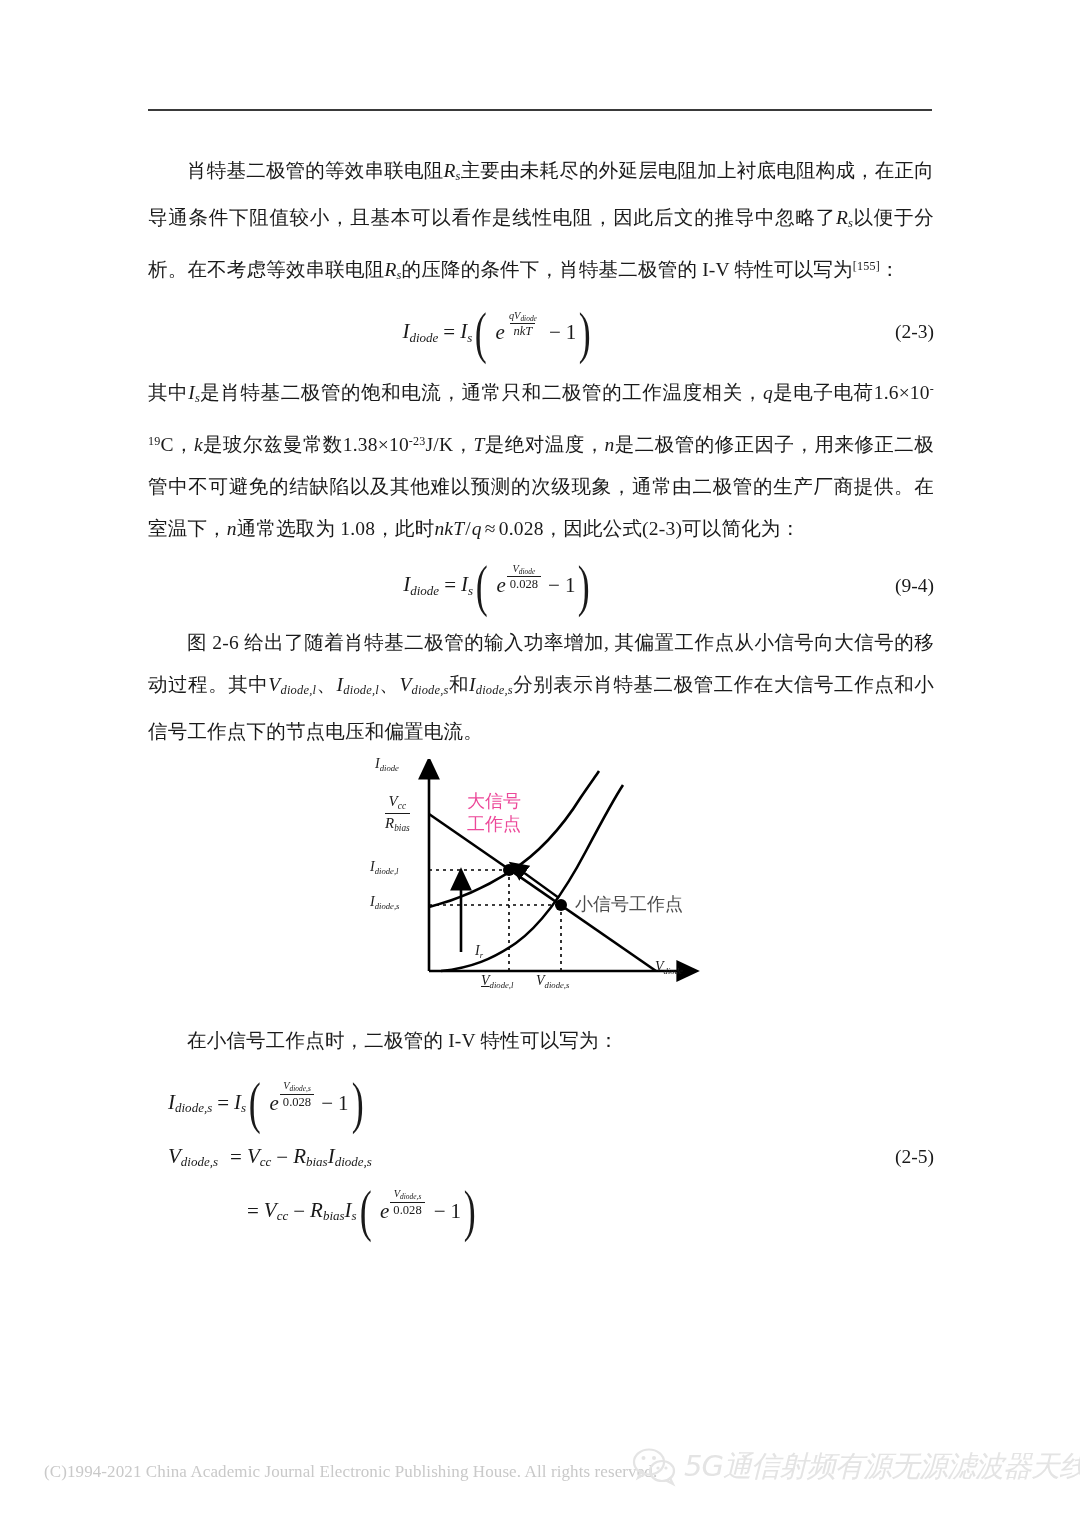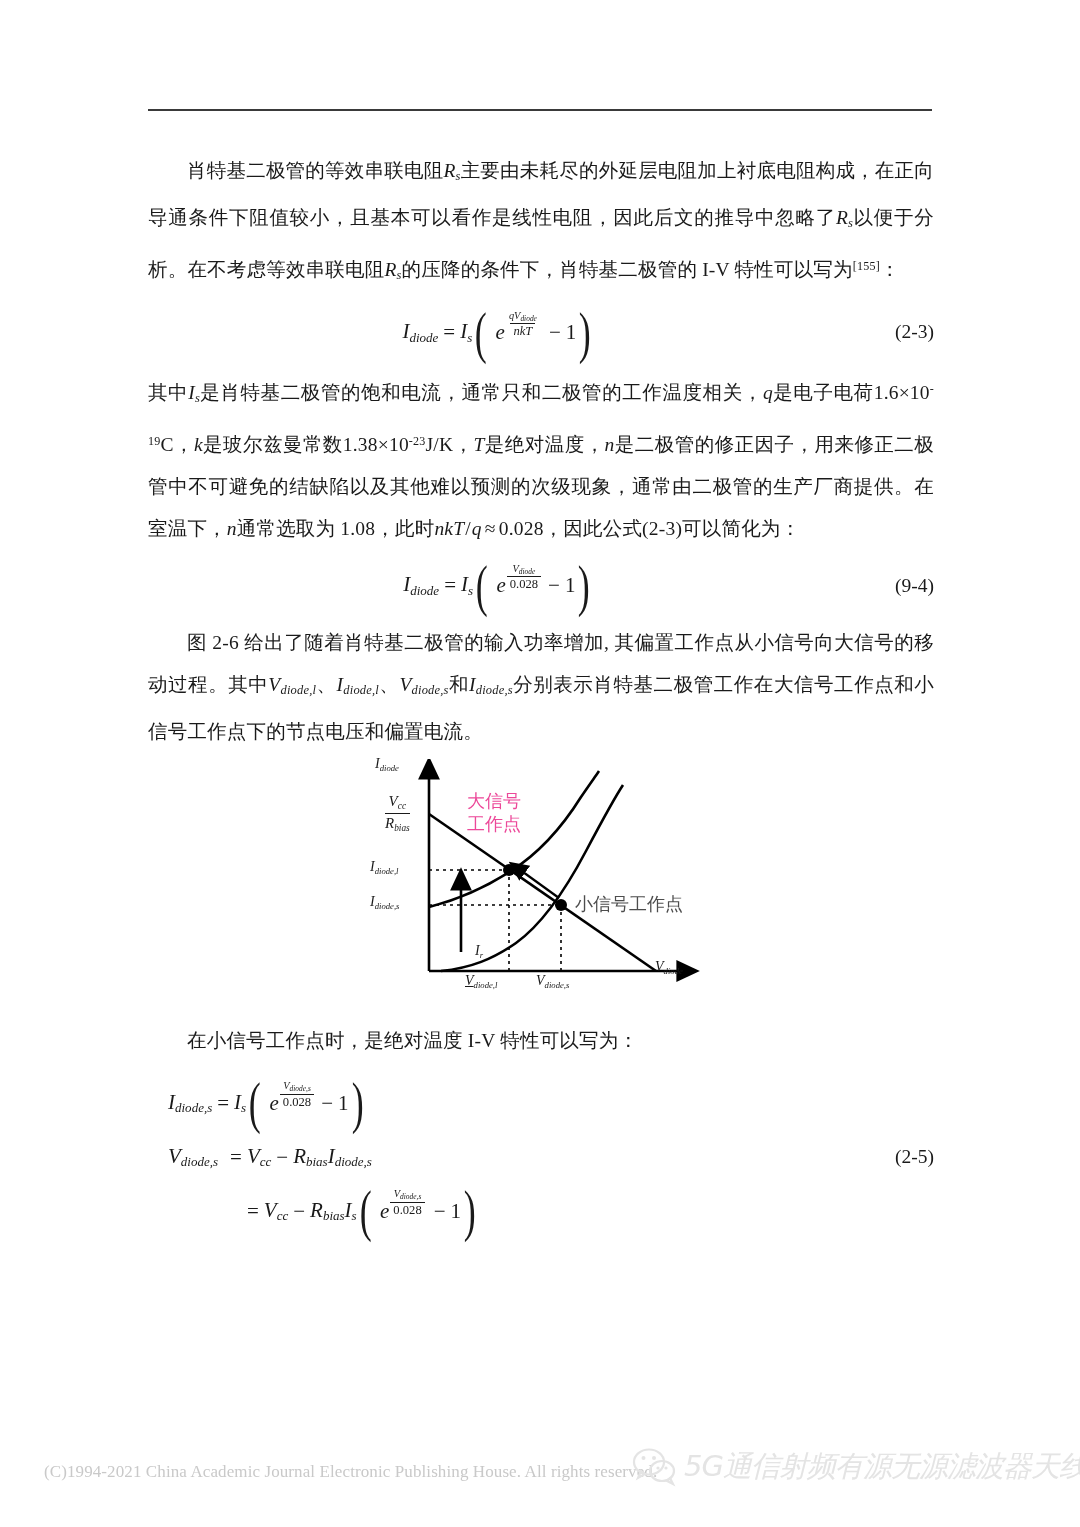--- a/index.html
+++ b/index.html
@@ -328,35 +328,35 @@
           <span class="it"><span>I</span><span class="msub">diode,l</span></span>
         </div>
         <div style="position:absolute; left:-1px; top:135px; font-size:14px;">
           <span class="it"><span>I</span><span class="msub">diode,s</span></span>
         </div>
 
         <div style="position:absolute; left:96px; top:184px; font-size:14px;margin-left:8px;">
           <span class="it"><span>I</span><span class="msub">r</span></span>
         </div>
 
-        <div style="position:absolute; left:94px; top:214px; font-size:14px;text-decoration:underline;">
+        <div style="position:absolute; left:110px; top:214px; font-size:14px;text-decoration:underline;">
           <span class="it"><span>V</span><span class="msub">diode,l</span></span>
         </div>
         <div style="position:absolute; left:165px; top:214px; font-size:14px;">
           <span class="it"><span>V</span><span class="msub">diode,s</span></span>
         </div>
 
         <div style="position:absolute; left:284px; top:200px; font-size:14px;">
           <span class="it"><span>V</span><span class="msub">diode</span></span>
         </div>
       </div>
     </div>
 
 
-    <p class="para indent" style="margin-top:26px;">在小信号工作点时，是绝对温度 I-V 特性可以写为：</p>
+    <p class="para indent" style="margin-top:26px;">在小信号工作点时，二极管的 I-V 特性可以写为：</p>
 
     <div class="eq-row" style="margin-top:10px;">
       <div class="eq-body" style="flex-direction:column; align-items:flex-start; padding-left:20px;">
 
         <span class="math" style="height:62px;">
           <span class="mi"><span>I</span><span class="msub">diode,s</span></span>
           <span class="op">=</span>
           <span class="mi"><span>I</span><span class="msub">s</span></span>
           <span class="paren">(</span>
           <span class="mi" style="margin-left:6px;">e</span>

